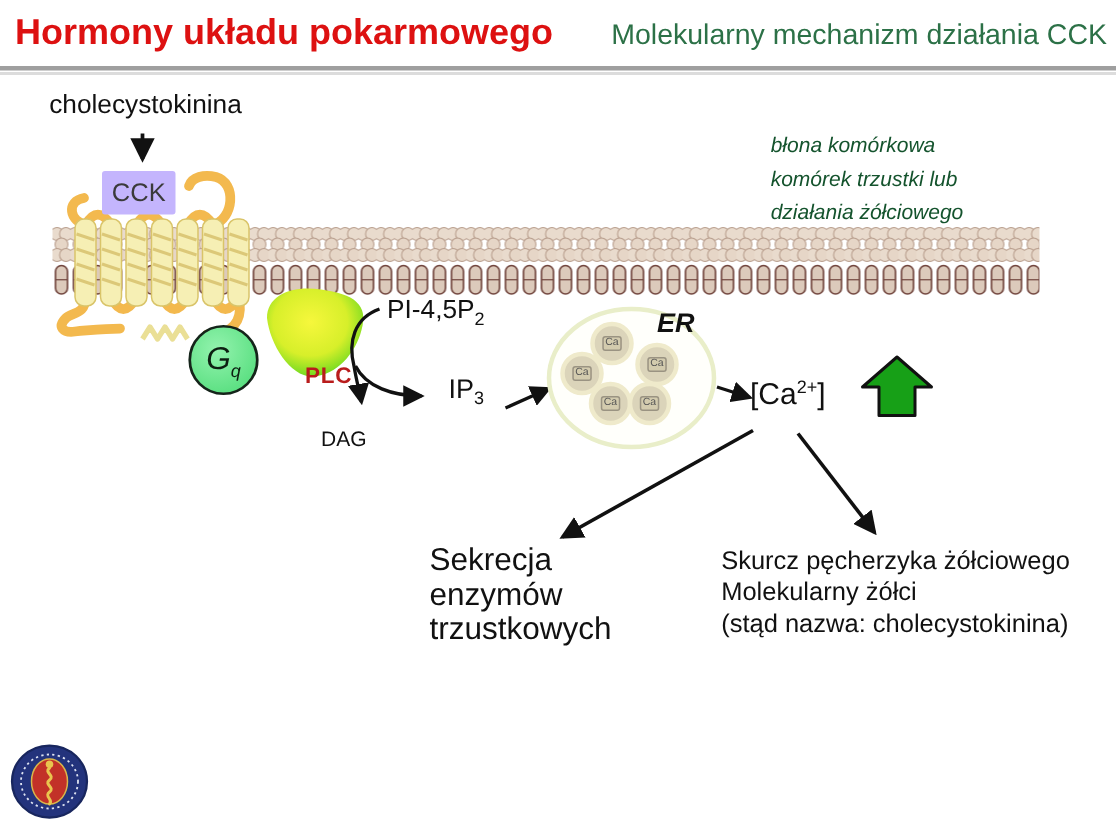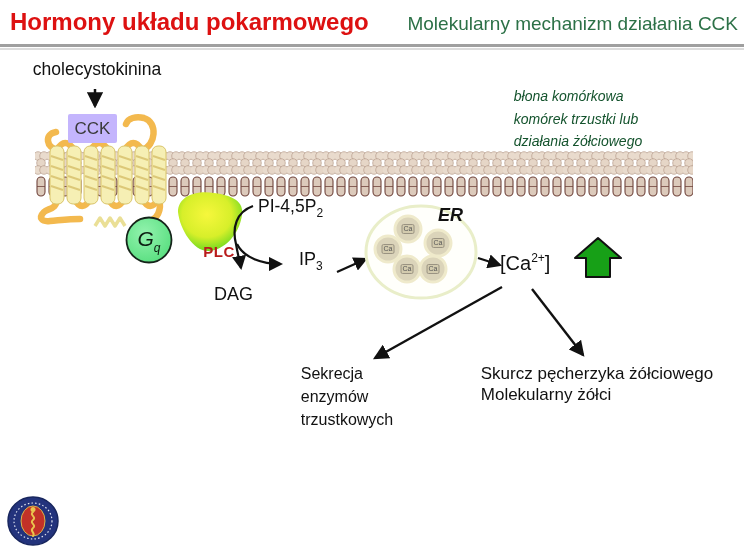--- a/index.html
+++ b/index.html
@@ -18,29 +18,29 @@
   #cckbox{left:68px;top:114px;width:49px;height:29px;background:#c4b5fd;
           font-size:17px;color:#3a3a3a;text-align:center;line-height:29px;border-radius:2px;}
   #memcap{left:578px;top:85px;font-style:italic;font-size:14px;line-height:22.5px;color:#14532d;white-space:nowrap;}
   #memcap span{display:block;}
 
   #gq{left:149px;top:241px;font-size:21px;color:#0d1f12;font-style:italic;}
   #gq sub{font-size:12px;}
   #plc{left:219px;top:223px;font-size:15px;font-weight:bold;color:#b91c1c;letter-spacing:.5px;margin-top:28px;}
   #pip2{left:258px;top:196px;font-size:17.5px;white-space:nowrap;}
   #pip2 sub,#ip3 sub{font-size:12px;}
-  #dag{left:214px;top:284px;font-size:18px;}
+  #dag{left:214px;top:284px;font-size:14px;}
   #ip3{left:299px;top:249px;font-size:18px;}
   #erlbl{left:438px;top:205px;font-size:18px;font-style:italic;font-weight:600;}
   .ca-chip{font-size:7px;color:#555;border:1px solid #9a9382;border-radius:2px;
            padding:0 1px;background:#d3cbae;line-height:8px;}
   #calcium{left:500px;top:251px;font-size:20px;white-space:nowrap;}
   #calcium sup{font-size:12px;}
 
-  #out-left{left:347px;top:362px;font-size:16px;line-height:23px;white-space:nowrap;}
+  #out-left{left:347px;top:362px;font-size:21px;line-height:23px;white-space:nowrap;}
   #out-left span{display:block;}
   #out-right{left:597px;top:363px;font-size:17px;line-height:21px;white-space:nowrap;}
   #out-right span{display:block;}
 </style>
 </head>
 <body>
 
 <div id="slide">
 
   <svg class="abs" style="left:0;top:0" width="744" height="560" viewBox="0 0 744 560">
@@ -174,15 +174,16 @@
 
   <div id="out-left" class="abs ctr">
     <span>Sekrecja</span>
     <span>enzymów</span>
     <span>trzustkowych</span>
   </div>
 
   <div id="out-right" class="abs ctr">
     <span>Skurcz pęcherzyka żółciowego</span>
     <span>Molekularny żółci</span>
+    <span>(stąd nazwa: cholecystokinina)</span>
   </div>
 
 </div>
 
 </body></html>

